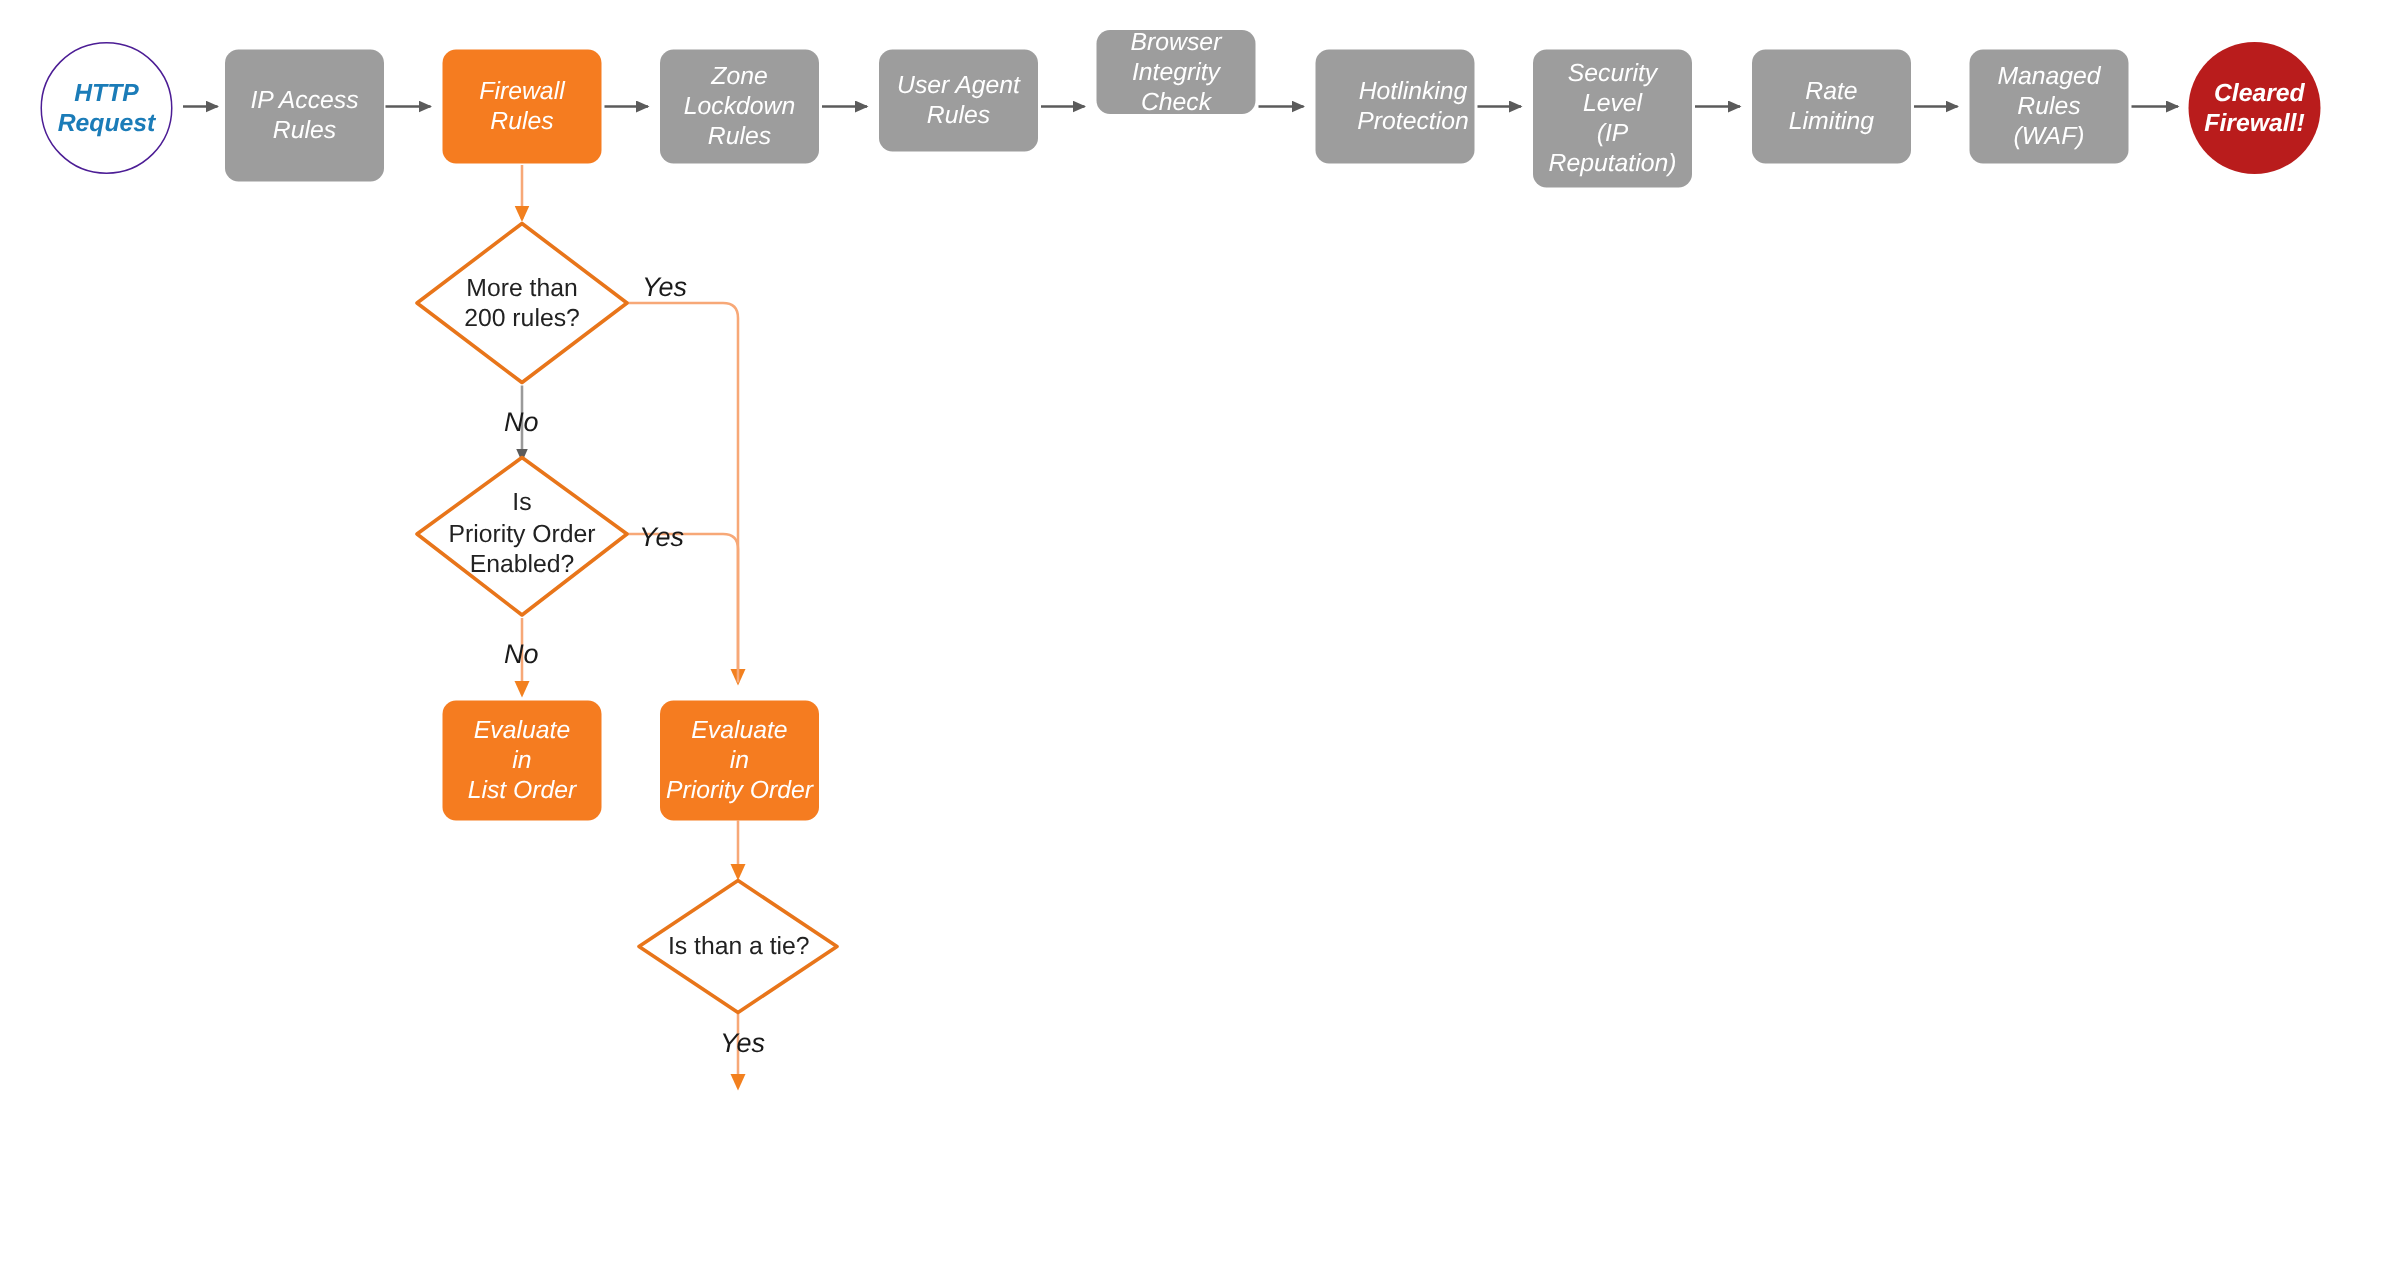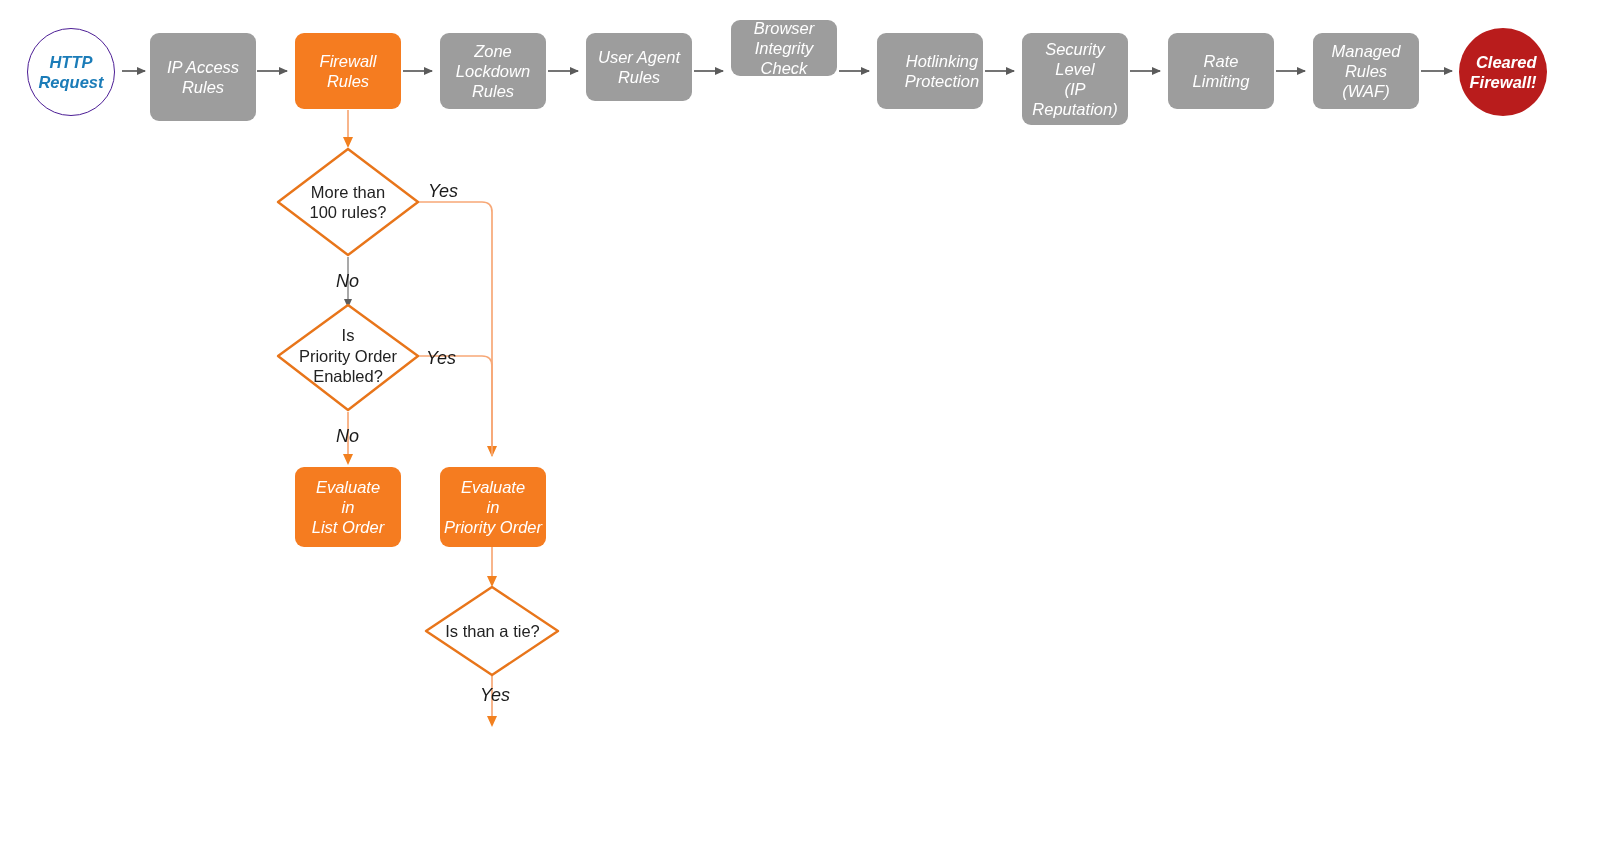--- a/index.html
+++ b/index.html
@@ -160,21 +160,21 @@
 Limiting</div>
 
   <div class="node box grey nowrap-lines" style="left:1313px; top:33px; width:106px; height:76px;">Managed
 Rules
 (WAF)</div>
 
   <div class="node circle filled nowrap-lines" style="left:1459px; top:28px; width:88px; height:88px;">Cleared
 Firewall!</div>
 
   <div class="diamond-label nowrap-lines" style="left:278px; top:172px; width:140px; height:60px;">More than
-100 rules?</div>
+200 rules?</div>
 
   <div class="diamond-label nowrap-lines" style="left:278px; top:320px; width:140px; height:72px;">Is
 Priority Order
 Enabled?</div>
 
   <div class="diamond-label nowrap-lines" style="left:420px; top:613px; width:145px; height:36px;">Is than a tie?</div>
 
   <div class="node box orange nowrap-lines" style="left:295px; top:467px; width:106px; height:80px;">Evaluate
 in
 List Order</div>

